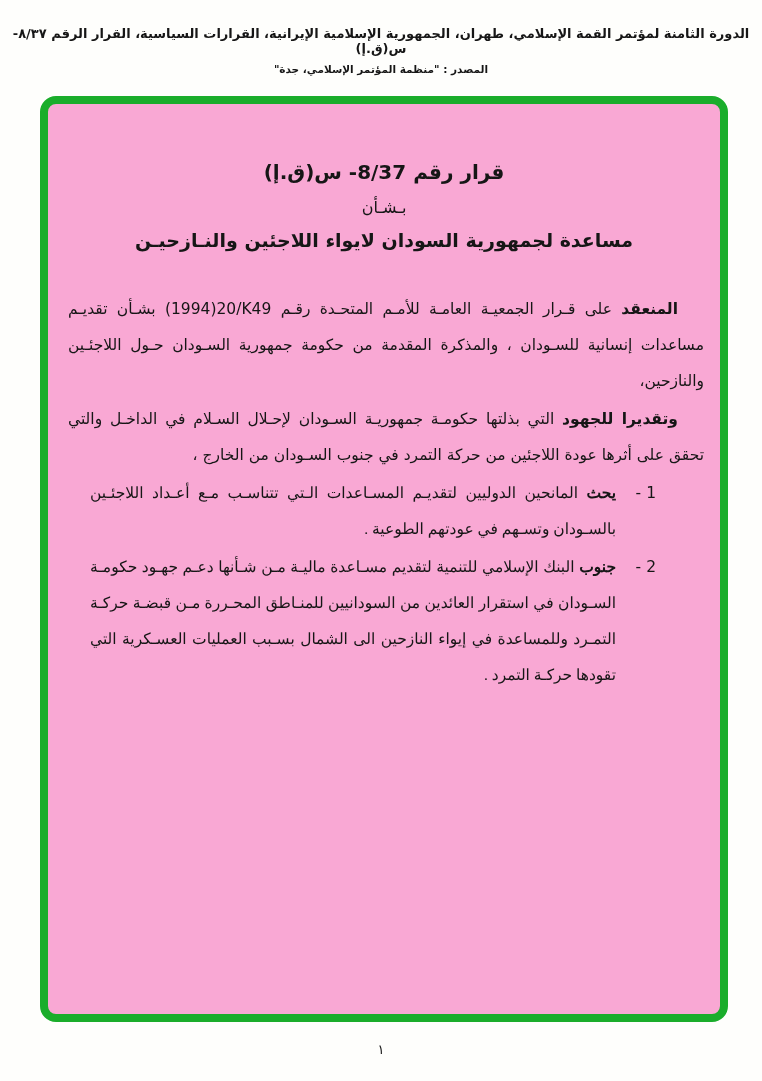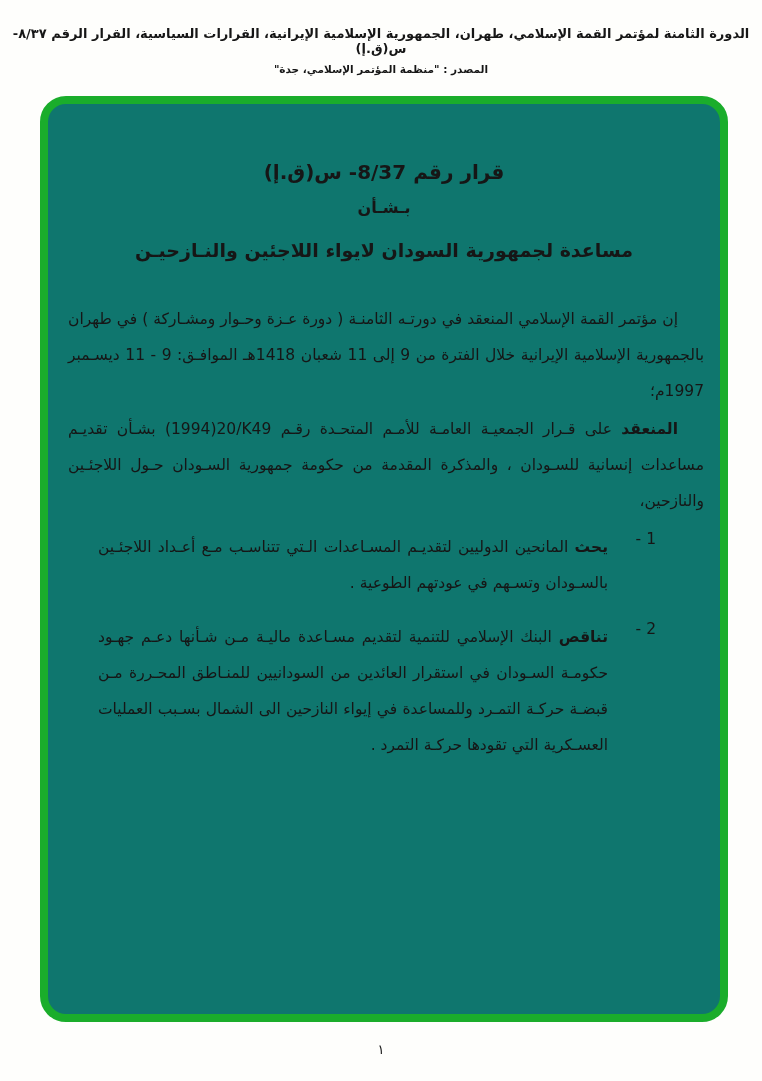--- a/index.html
+++ b/index.html
@@ -18,43 +18,43 @@
     direction:rtl;text-align:center;
   }
   .hdr-line1{font-size:13px;font-weight:bold;letter-spacing:0;}
   .hdr-line2{font-size:10.5px;font-weight:bold;margin-top:7px;}
 
   
   .frame{
     position:absolute;left:40px;top:96px;
     width:672px;height:910px;
     border:8px solid #1aad2b;
-    border-radius:26px;
-    background:#0f766e;
+    border-radius:16px;
+    background:#f9a8d4;
     overflow:hidden;
   }
 
   .titles{padding-top:56px;text-align:center;direction:rtl;}
   .t1{font-size:20px;font-weight:bold;}
-  .t2{font-size:16px;font-weight:bold;margin-top:14px;}
-  .t3{font-size:19px;font-weight:bold;margin-top:22px;}
+  .t2{font-size:16px;font-weight:normal;margin-top:14px;}
+  .t3{font-size:19px;font-weight:bold;margin-top:12px;}
 
   .docbody{
     direction:rtl;
     padding:40px 16px 0 20px;
     font-size:15.5px;
     line-height:36px;
     text-align:justify;
   }
   .para{margin:0 0 2px 0;text-indent:26px;}
   .lead{font-weight:bold;}
 
   .item{display:flex;direction:rtl;margin:0 48px 2px 22px;}
   .item .num{flex:none;width:40px;font-size:15.5px;direction:rtl;}
-  .item .itext{flex:1;margin:8px;text-align:justify;}
+  .item .itext{flex:1;margin:0;text-align:justify;font-family:Liberation Serif, serif;}
 
   .footer{
     position:absolute;left:0;top:1042px;width:762px;
     text-align:center;font-size:13px;
   }
 </style>
 </head>
 <body>
 
 <div class="page">
@@ -67,35 +67,35 @@
   <div class="frame">
 
     <div class="titles">
       <div class="t1">قرار رقم 8/37- س(ق.إ)</div>
       <div class="t2">بـشـأن</div>
       <div class="t3">مساعدة لجمهورية السودان لايواء اللاجئين والنـازحيـن</div>
     </div>
 
     <div class="docbody">
 
-      <p class="para"><span>إن مؤتمر القمة الإسلامي المنعقد في دورتـه الثامنـة ( دورة عـزة  وحـوار  ومشـاركة ) في طهران بالجمهورية الإسلامية الإيرانية خلال الفترة من 9 إلى 11 شعبان 1418هـ  الموافـق: 9 - 11 ديسـمبر 1997م؛</span></p>
 
       <p class="para"><span class="lead">المنعقد</span> <span>على قـرار الجمعيـة العامـة للأمـم المتحـدة رقـم ⁦(1994)20/K49⁩ بشـأن تقديـم مساعدات إنسانية للسـودان ، والمذكرة المقدمة من حكومة جمهورية السـودان حـول اللاجئـين والنازحين،</span></p>
 
+      <p class="para"><span class="lead">وتقديرا للجهود</span> <span>التي بذلتها حكومـة جمهوريـة السـودان لإحـلال السـلام في الداخـل والتي تحقق على أثرها عودة اللاجئين من حركة التمرد في جنوب السـودان من الخارج ،</span></p>
 
 
 
       <div class="item">
         <span class="num">1 -</span>
         <p class="itext"><span class="lead">يحث</span> <span>المانحين الدوليين لتقديـم المسـاعدات الـتي تتناسـب مـع أعـداد اللاجئـين بالسـودان وتسـهم في عودتهم الطوعية .</span></p>
       </div>
 
       <div class="item">
         <span class="num">2 -</span>
-        <p class="itext"><span class="lead">تناقص</span> <span>البنك الإسلامي للتنمية لتقديم مسـاعدة ماليـة مـن شـأنها دعـم جهـود حكومـة السـودان في استقرار العائدين من السودانيين للمنـاطق المحـررة مـن قبضـة حركـة التمـرد وللمساعدة في إيواء النازحين الى الشمال بسـبب العمليات العسـكرية التي تقودها حركـة التمرد .</span></p>
+        <p class="itext"><span class="lead">جنوب</span> <span>البنك الإسلامي للتنمية لتقديم مسـاعدة ماليـة مـن شـأنها دعـم جهـود حكومـة السـودان في استقرار العائدين من السودانيين للمنـاطق المحـررة مـن قبضـة حركـة التمـرد وللمساعدة في إيواء النازحين الى الشمال بسـبب العمليات العسـكرية التي تقودها حركـة التمرد .</span></p>
       </div>
 
     </div>
   </div>
 
   <div class="footer">
     <span>١</span>
   </div>
 
 </div>

